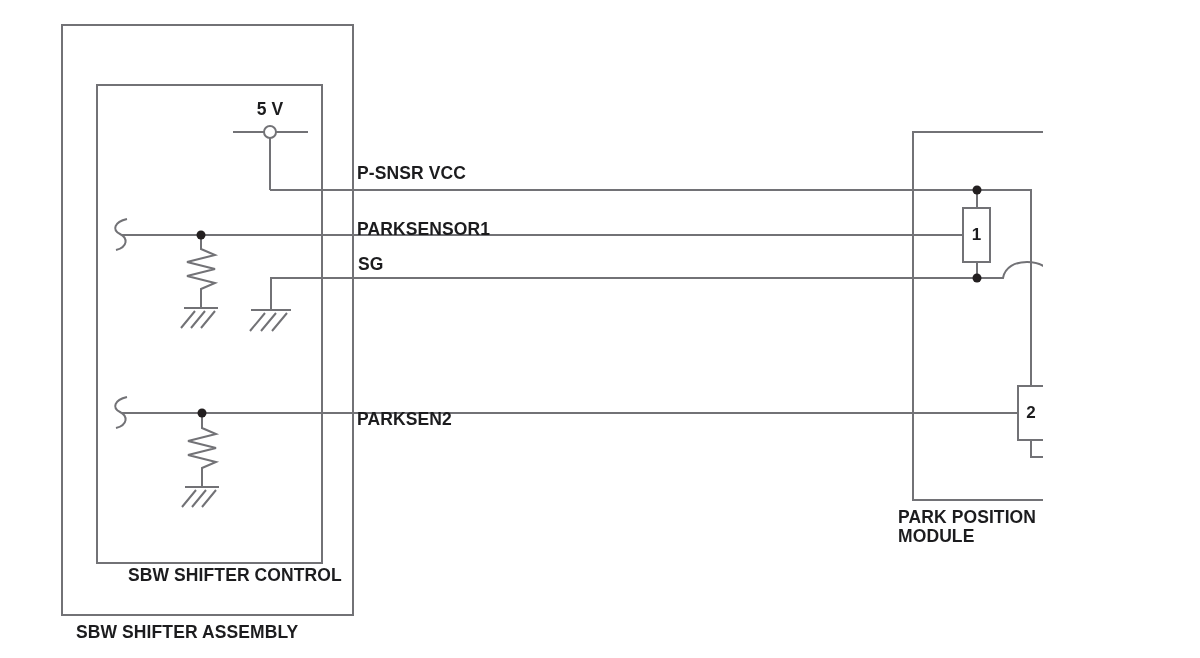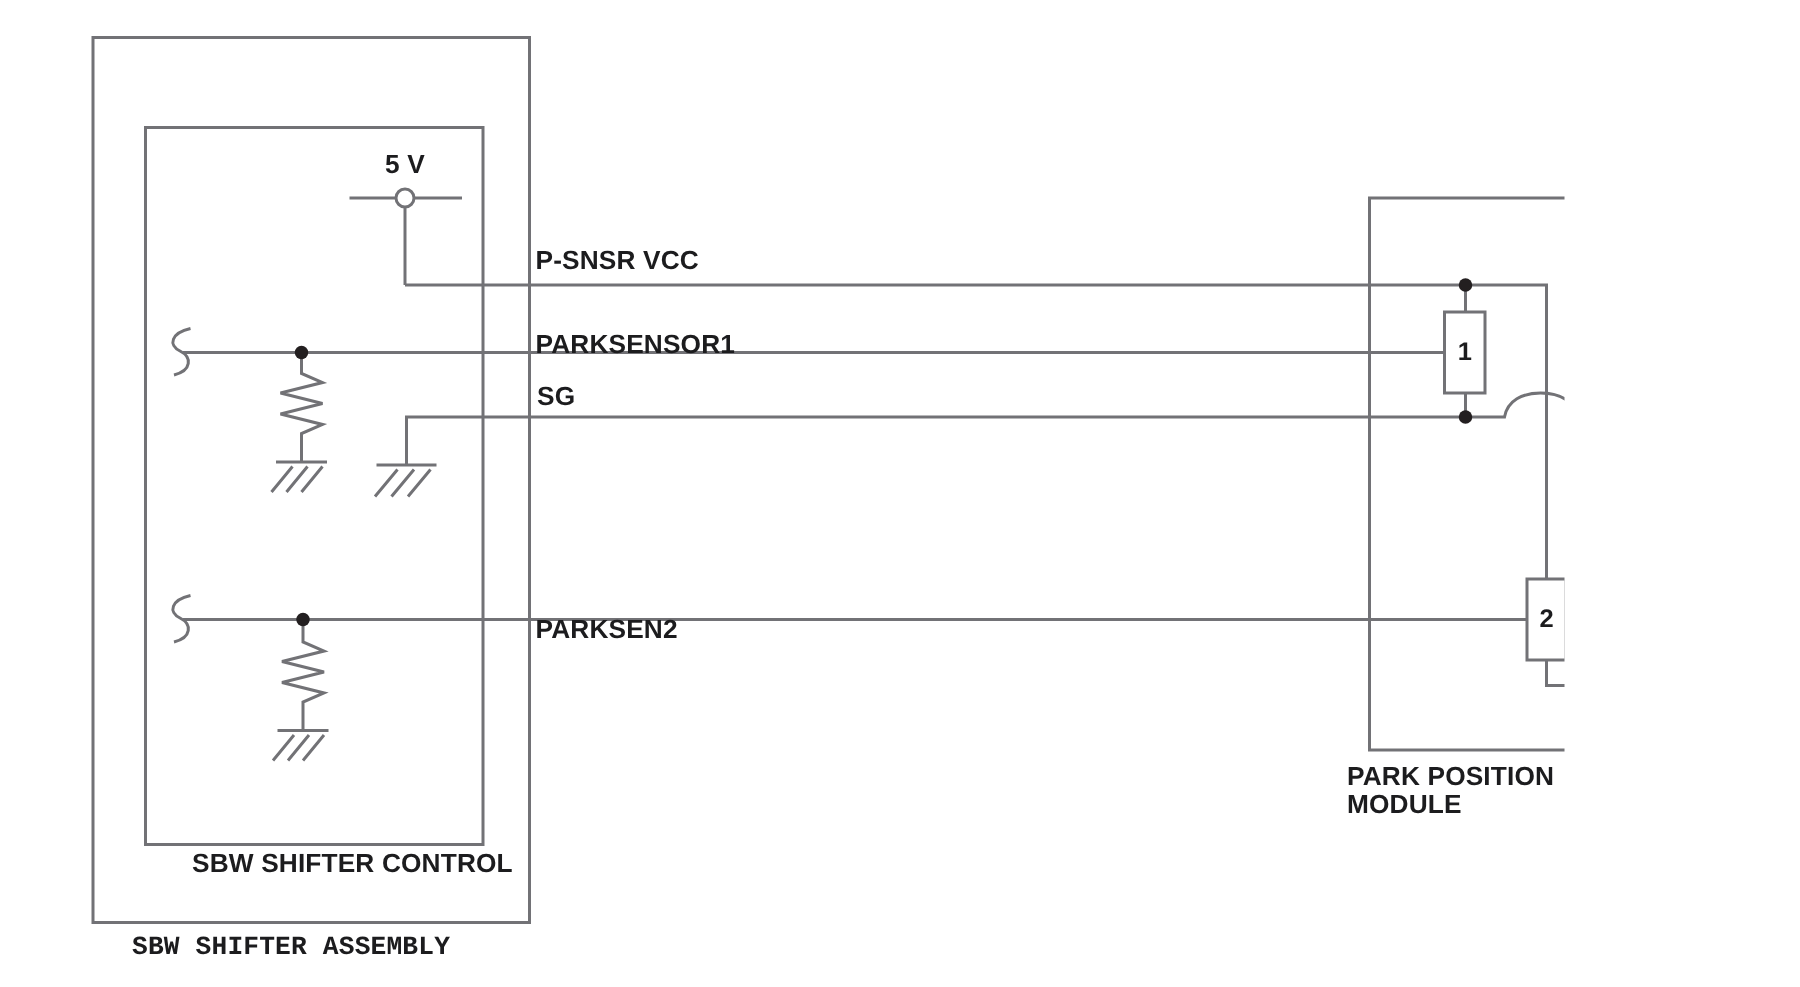--- a/index.html
+++ b/index.html
@@ -77,21 +77,21 @@
   <div class="lbl" style="left:357px; top:220px;">PARKSENSOR1</div>
 
   <div class="lbl" style="left:358px; top:255px;">SG</div>
 
   <div class="lbl" style="left:357px; top:410px;">PARKSEN2</div>
 
   <div class="lbl" style="left:99px; top:566px;margin-left:29px;">
     <div>SBW SHIFTER CONTROL</div>
   </div>
 
-  <div class="lbl" style="left:88px; top:623px;font-family:Liberation Mono, monospace;">SBW SHIFTER ASSEMBLY</div>
+  <div class="lbl" style="left:76px; top:623px;">SBW SHIFTER ASSEMBLY</div>
 
   <div class="lbl" style="left:898px; top:508px;">
     <div>PARK POSITION</div>
     <div>MODULE</div>
   </div>
 
   <div class="comp-num" style="left:963px; top:208px; width:27px; height:54px;">1</div>
 
   <div class="comp-num" style="left:1018px; top:386px; width:26px; height:54px;">2</div>
 

